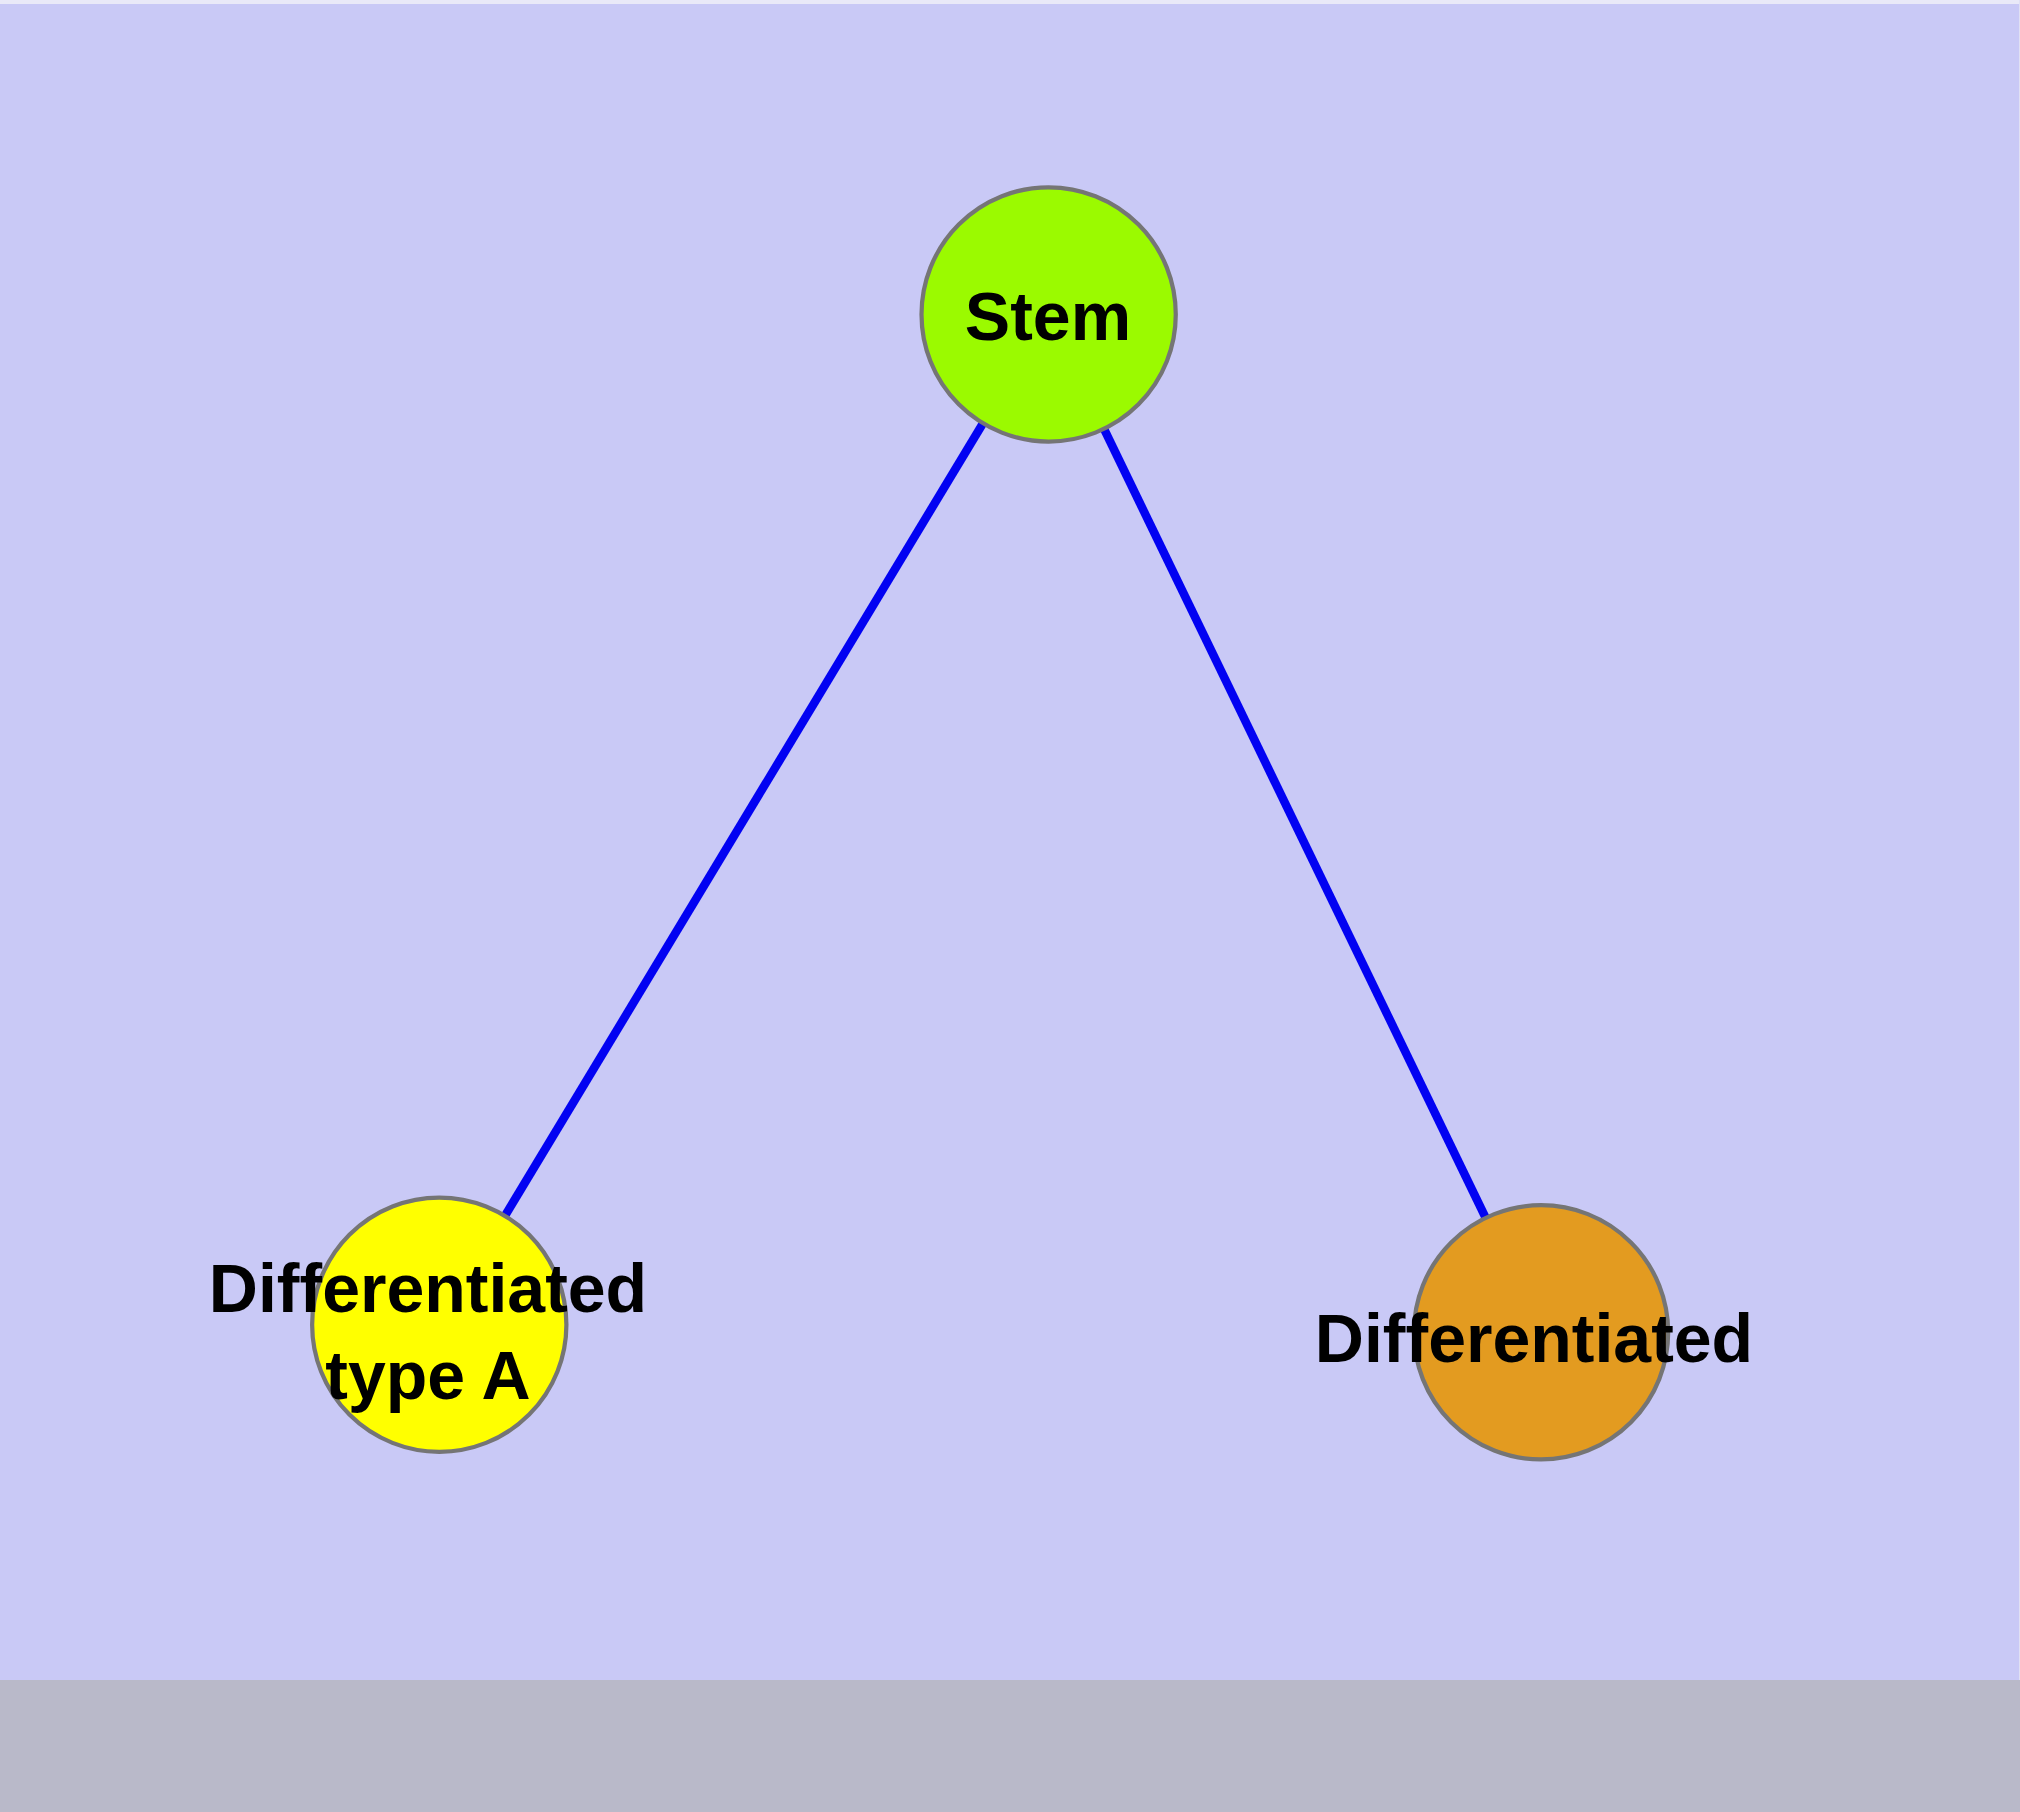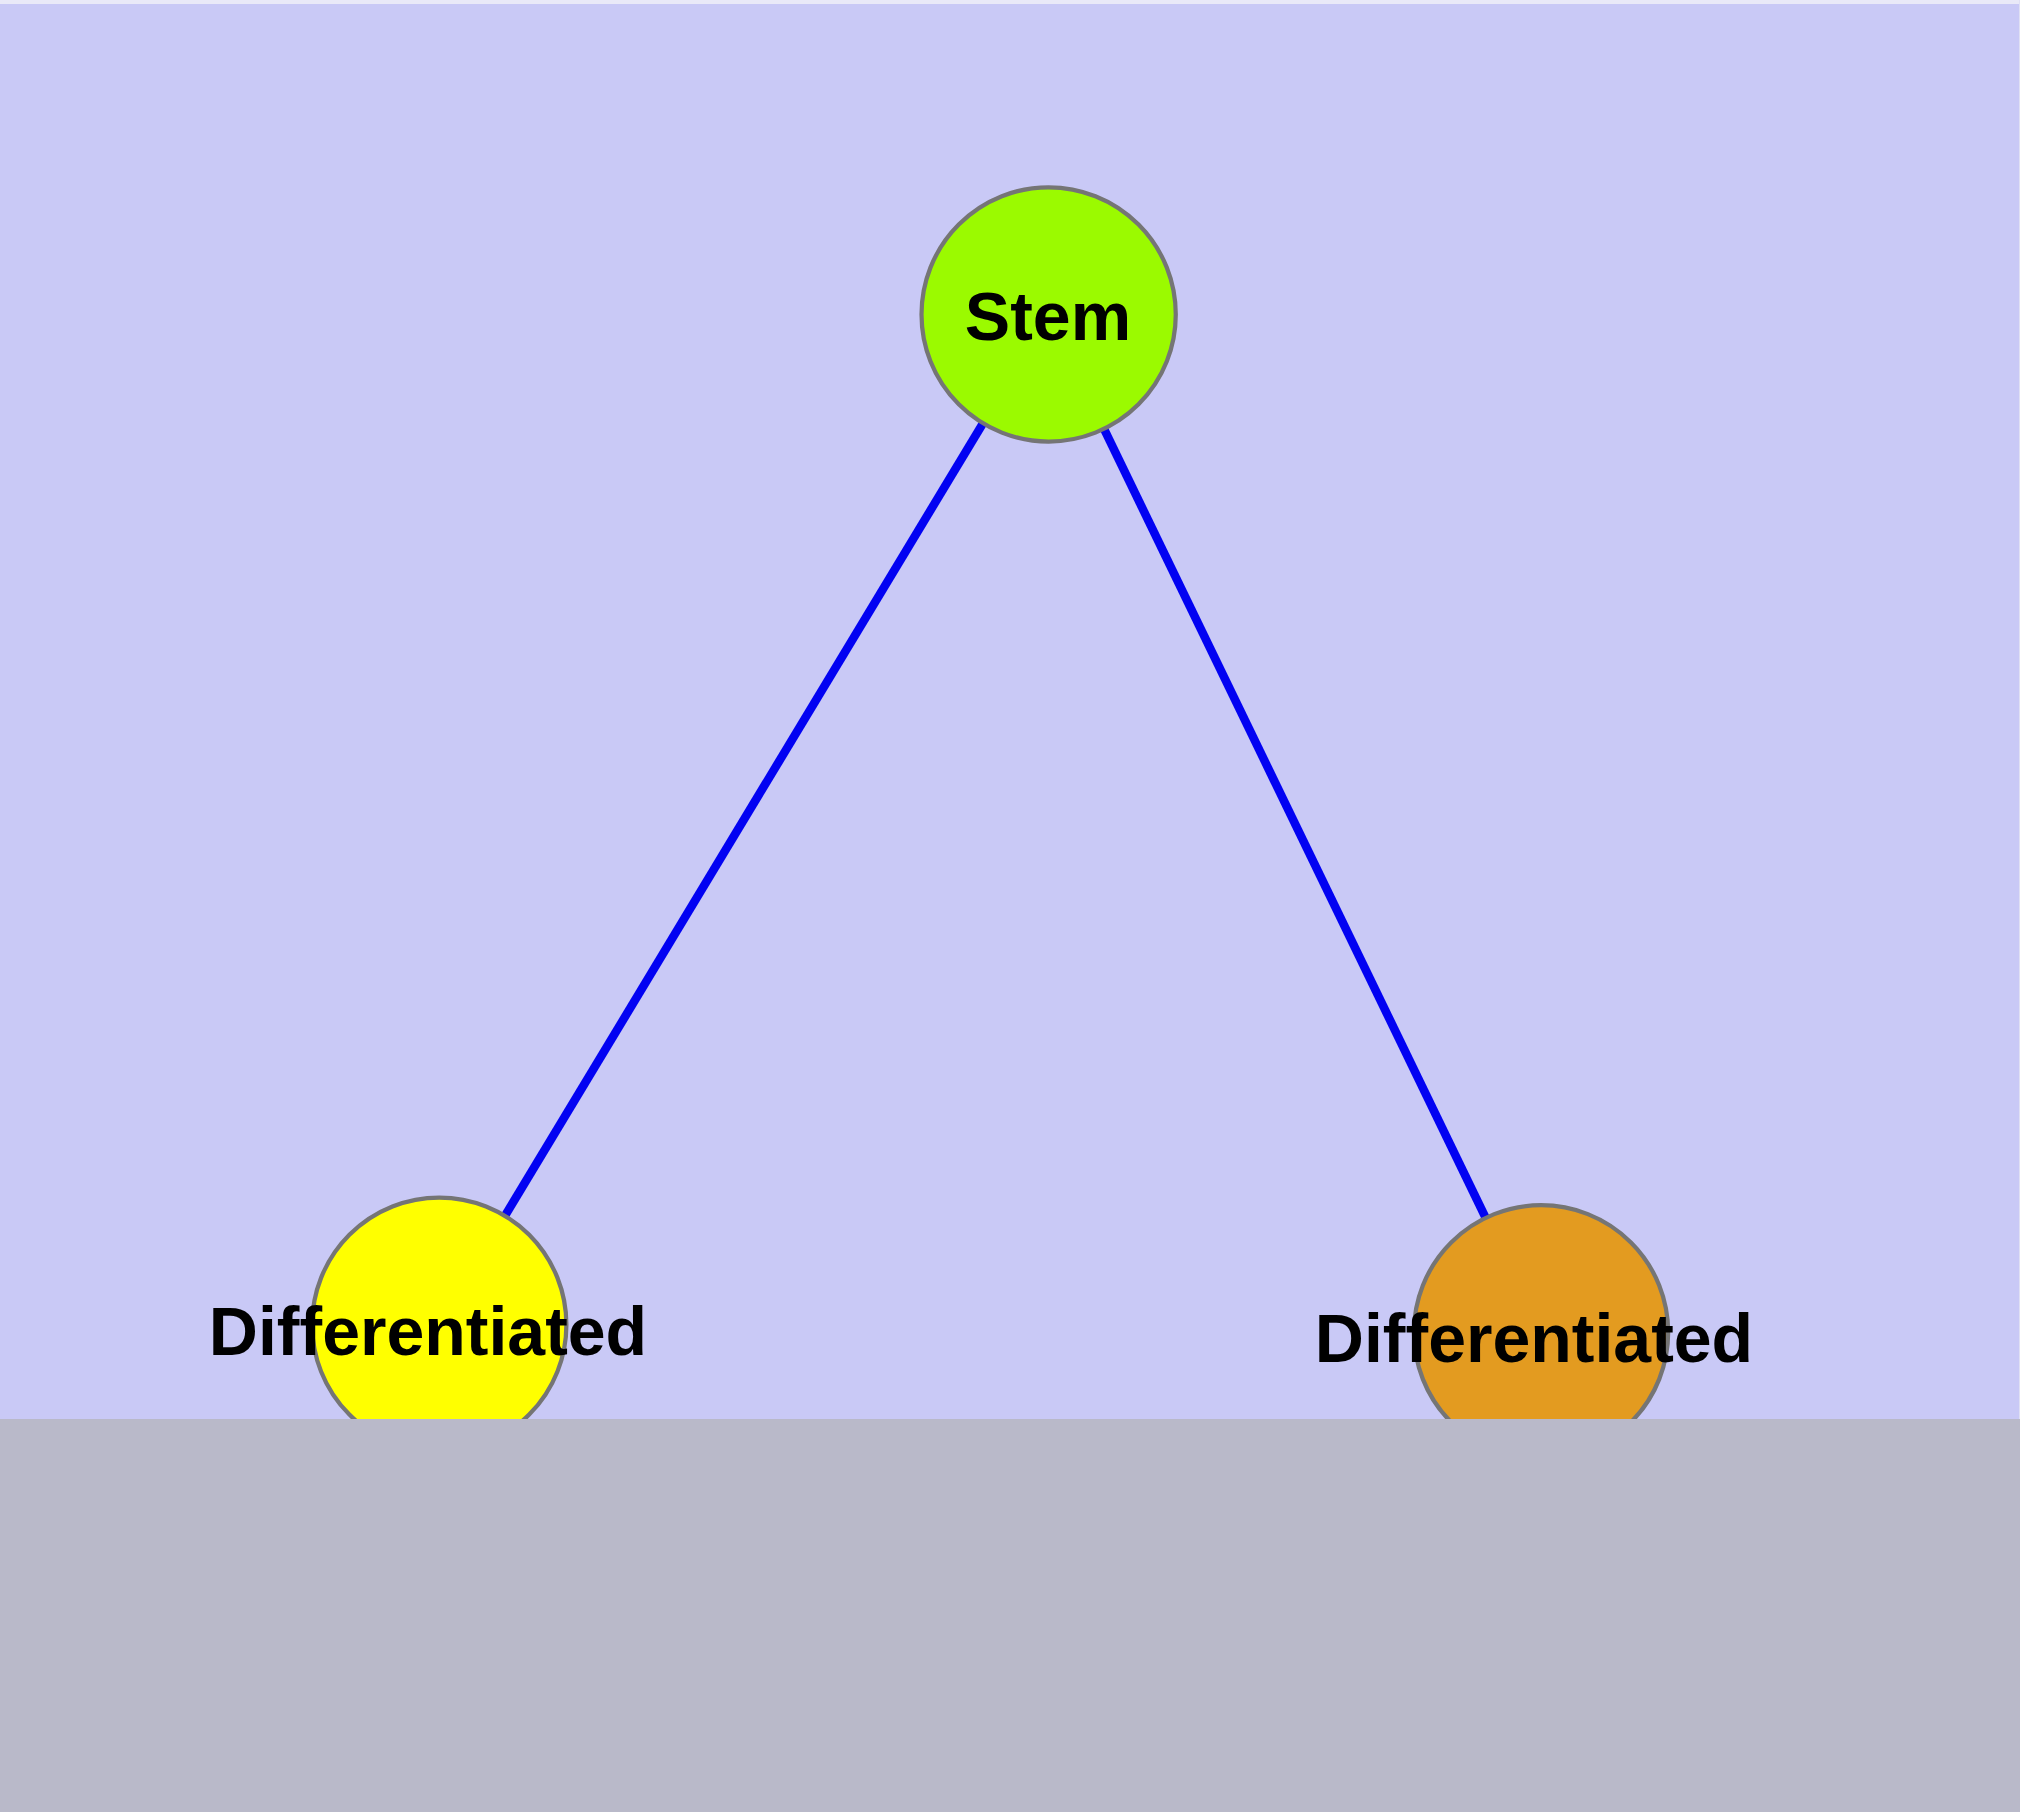--- a/index.html
+++ b/index.html
@@ -3,21 +3,21 @@
 <meta charset="utf-8">
 <style>
   html, body {
     margin: 0;
     padding: 0;
     background: #b9b9c9;
   }
   .stage {
     position: relative;
     width: 2021px;
-    height: 1419px;
+    height: 1680px;
     background: #c9c9f6;
     overflow: hidden;
     font-family: "Liberation Sans", sans-serif;
   }
   
   .edge-strip-top {
     position: absolute;
     top: 0; left: 0;
     width: 100%; height: 4.2px;
     background: #e9e9f8;
@@ -64,20 +64,21 @@
     <circle cx="518" cy="1563" r="150" stroke-width="5" stroke="#757575" fill="#ffff00"></circle>
     <circle cx="1818" cy="1572" r="150" stroke-width="5" stroke="#757575" fill="#e39b20"></circle>
   </svg>
 
   <div class="node-label" style="left:1048px; top:317px;">
     <span>Stem</span>
   </div>
 
   <div class="node-label" style="left:428px; top:1332px;">
     <span>Differentiated</span>
+    <span>type A</span>
   </div>
 
   <div class="node-label" style="left:1534px; top:1339px;">
     <span>Differentiated</span>
   </div>
 
 </div>
 
 
 </body></html>

